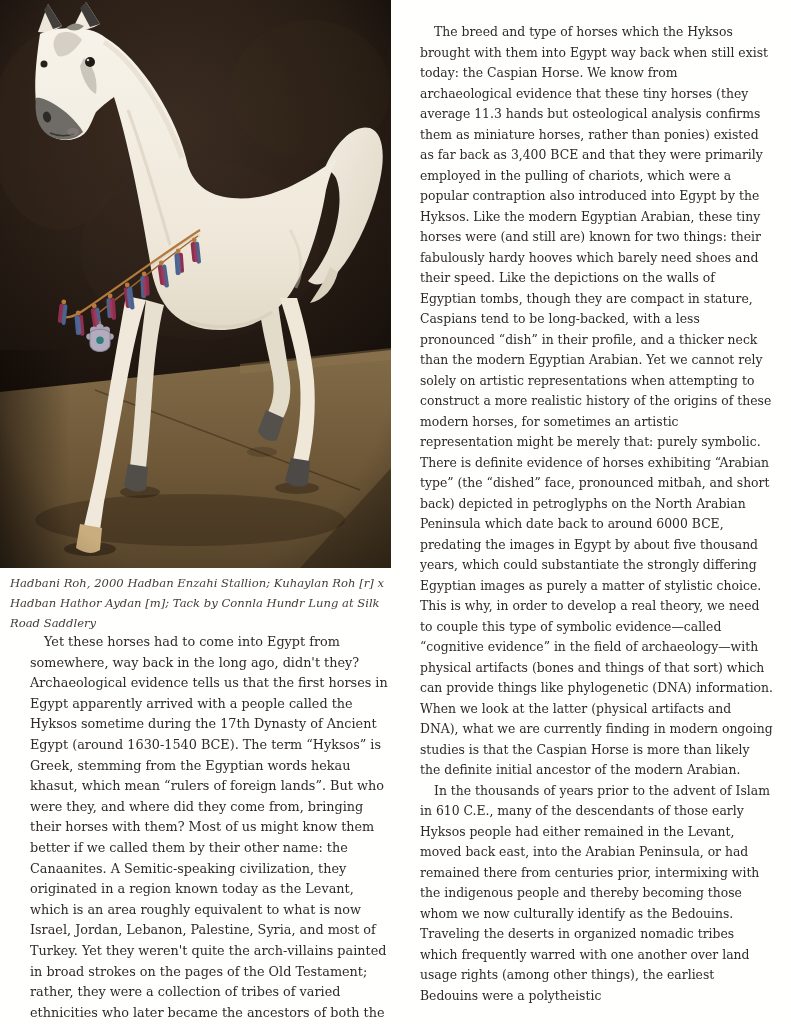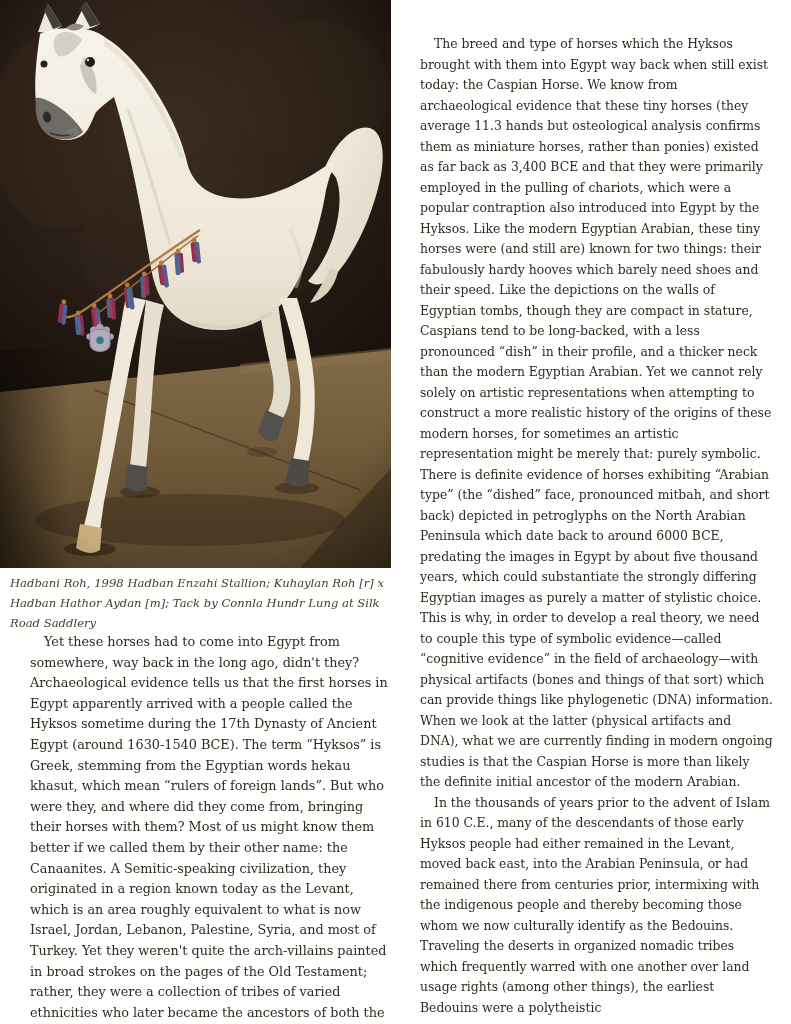--- a/index.html
+++ b/index.html
@@ -20,21 +20,21 @@
     font-style:italic;
     font-size:11.6px;line-height:20px;
     color:#433c35;
   }
   .col-left-text{
     position:absolute;left:30px;top:632px;width:363px;
     font-size:12.8px;line-height:20.6px;
     text-align:left;
   }
   .col-right{
-    position:absolute;left:420px;top:34px;width:353px;
+    position:absolute;left:420px;top:22px;width:353px;
     font-size:12.4px;line-height:20.5px;
     text-align:left;
   }
   p{margin:0;text-indent:14px;}
 </style>
 </head>
 <body>
 
 <div class="page">
 
@@ -209,21 +209,21 @@
             <path d="M -8,0 C -8,-5 8,-5 8,0 L 8,8 C 8,16 -8,16 -8,8 Z" fill="#b3acbf" stroke="#8c8596" stroke-width="0.8"></path>
             <circle cx="0" cy="5" r="3" fill="#2f7f7c"></circle>
           </g>
         </g>
       </g>
 
       <rect x="0" y="0" width="391" height="568" fill="url(#vig)"></rect>
     </svg>
   </div>
 
-  <div class="caption">Hadbani Roh, 1998 Hadban Enzahi Stallion; Kuhaylan Roh [r] x Hadban Hathor Aydan [m]; Tack by Connla Hundr Lung at Silk Road Saddlery</div>
+  <div class="caption">Hadbani Roh, 2000 Hadban Enzahi Stallion; Kuhaylan Roh [r] x Hadban Hathor Aydan [m]; Tack by Connla Hundr Lung at Silk Road Saddlery</div>
 
   <div class="col-left-text">
     <p>Yet these horses had to come into Egypt from somewhere, way back in the long ago, didn't they? Archaeological evidence tells us that the first horses in Egypt apparently arrived with a people called the Hyksos sometime during the 17th Dynasty of Ancient Egypt (around 1630-1540 BCE). The term “Hyksos” is Greek, stemming from the Egyptian words hekau khasut, which mean “rulers of foreign lands”. But who were they, and where did they come from, bringing their horses with them? Most of us might know them better if we called them by their other name: the Canaanites. A Semitic-speaking civilization, they originated in a region known today as the Levant, which is an area roughly equivalent to what is now Israel, Jordan, Lebanon, Palestine, Syria, and most of Turkey. Yet they weren't quite the arch-villains painted in broad strokes on the pages of the Old Testament; rather, they were a collection of tribes of varied ethnicities who later became the ancestors of both the Israelites (and, subsequently, modern Sephardic and Ashkenazi Jews) and the Bedouins.</p>
   </div>
 
   <div class="col-right">
     <p>The breed and type of horses which the Hyksos brought with them into Egypt way back when still exist today: the Caspian Horse. We know from archaeological evidence that these tiny horses (they average 11.3 hands but osteological analysis confirms them as miniature horses, rather than ponies) existed as far back as 3,400 BCE and that they were primarily employed in the pulling of chariots, which were a popular contraption also introduced into Egypt by the Hyksos. Like the modern Egyptian Arabian, these tiny horses were (and still are) known for two things: their fabulously hardy hooves which barely need shoes and their speed. Like the depictions on the walls of Egyptian tombs, though they are compact in stature, Caspians tend to be long-backed, with a less pronounced “dish” in their profile, and a thicker neck than the modern Egyptian Arabian. Yet we cannot rely solely on artistic representations when attempting to construct a more realistic history of the origins of these modern horses, for sometimes an artistic representation might be merely that: purely symbolic. There is definite evidence of horses exhibiting “Arabian type” (the “dished” face, pronounced mitbah, and short back) depicted in petroglyphs on the North Arabian Peninsula which date back to around 6000 BCE, predating the images in Egypt by about five thousand years, which could substantiate the strongly differing Egyptian images as purely a matter of stylistic choice. This is why, in order to develop a real theory, we need to couple this type of symbolic evidence—called “cognitive evidence” in the field of archaeology—with physical artifacts (bones and things of that sort) which can provide things like phylogenetic (DNA) information. When we look at the latter (physical artifacts and DNA), what we are currently finding in modern ongoing studies is that the Caspian Horse is more than likely the definite initial ancestor of the modern Arabian.</p>
     <p>In the thousands of years prior to the advent of Islam in 610 C.E., many of the descendants of those early Hyksos people had either remained in the Levant, moved back east, into the Arabian Peninsula, or had remained there from centuries prior, intermixing with the indigenous people and thereby becoming those whom we now culturally identify as the Bedouins. Traveling the deserts in organized nomadic tribes which frequently warred with one another over land usage rights (among other things), the earliest Bedouins were a polytheistic</p>
   </div>
 

